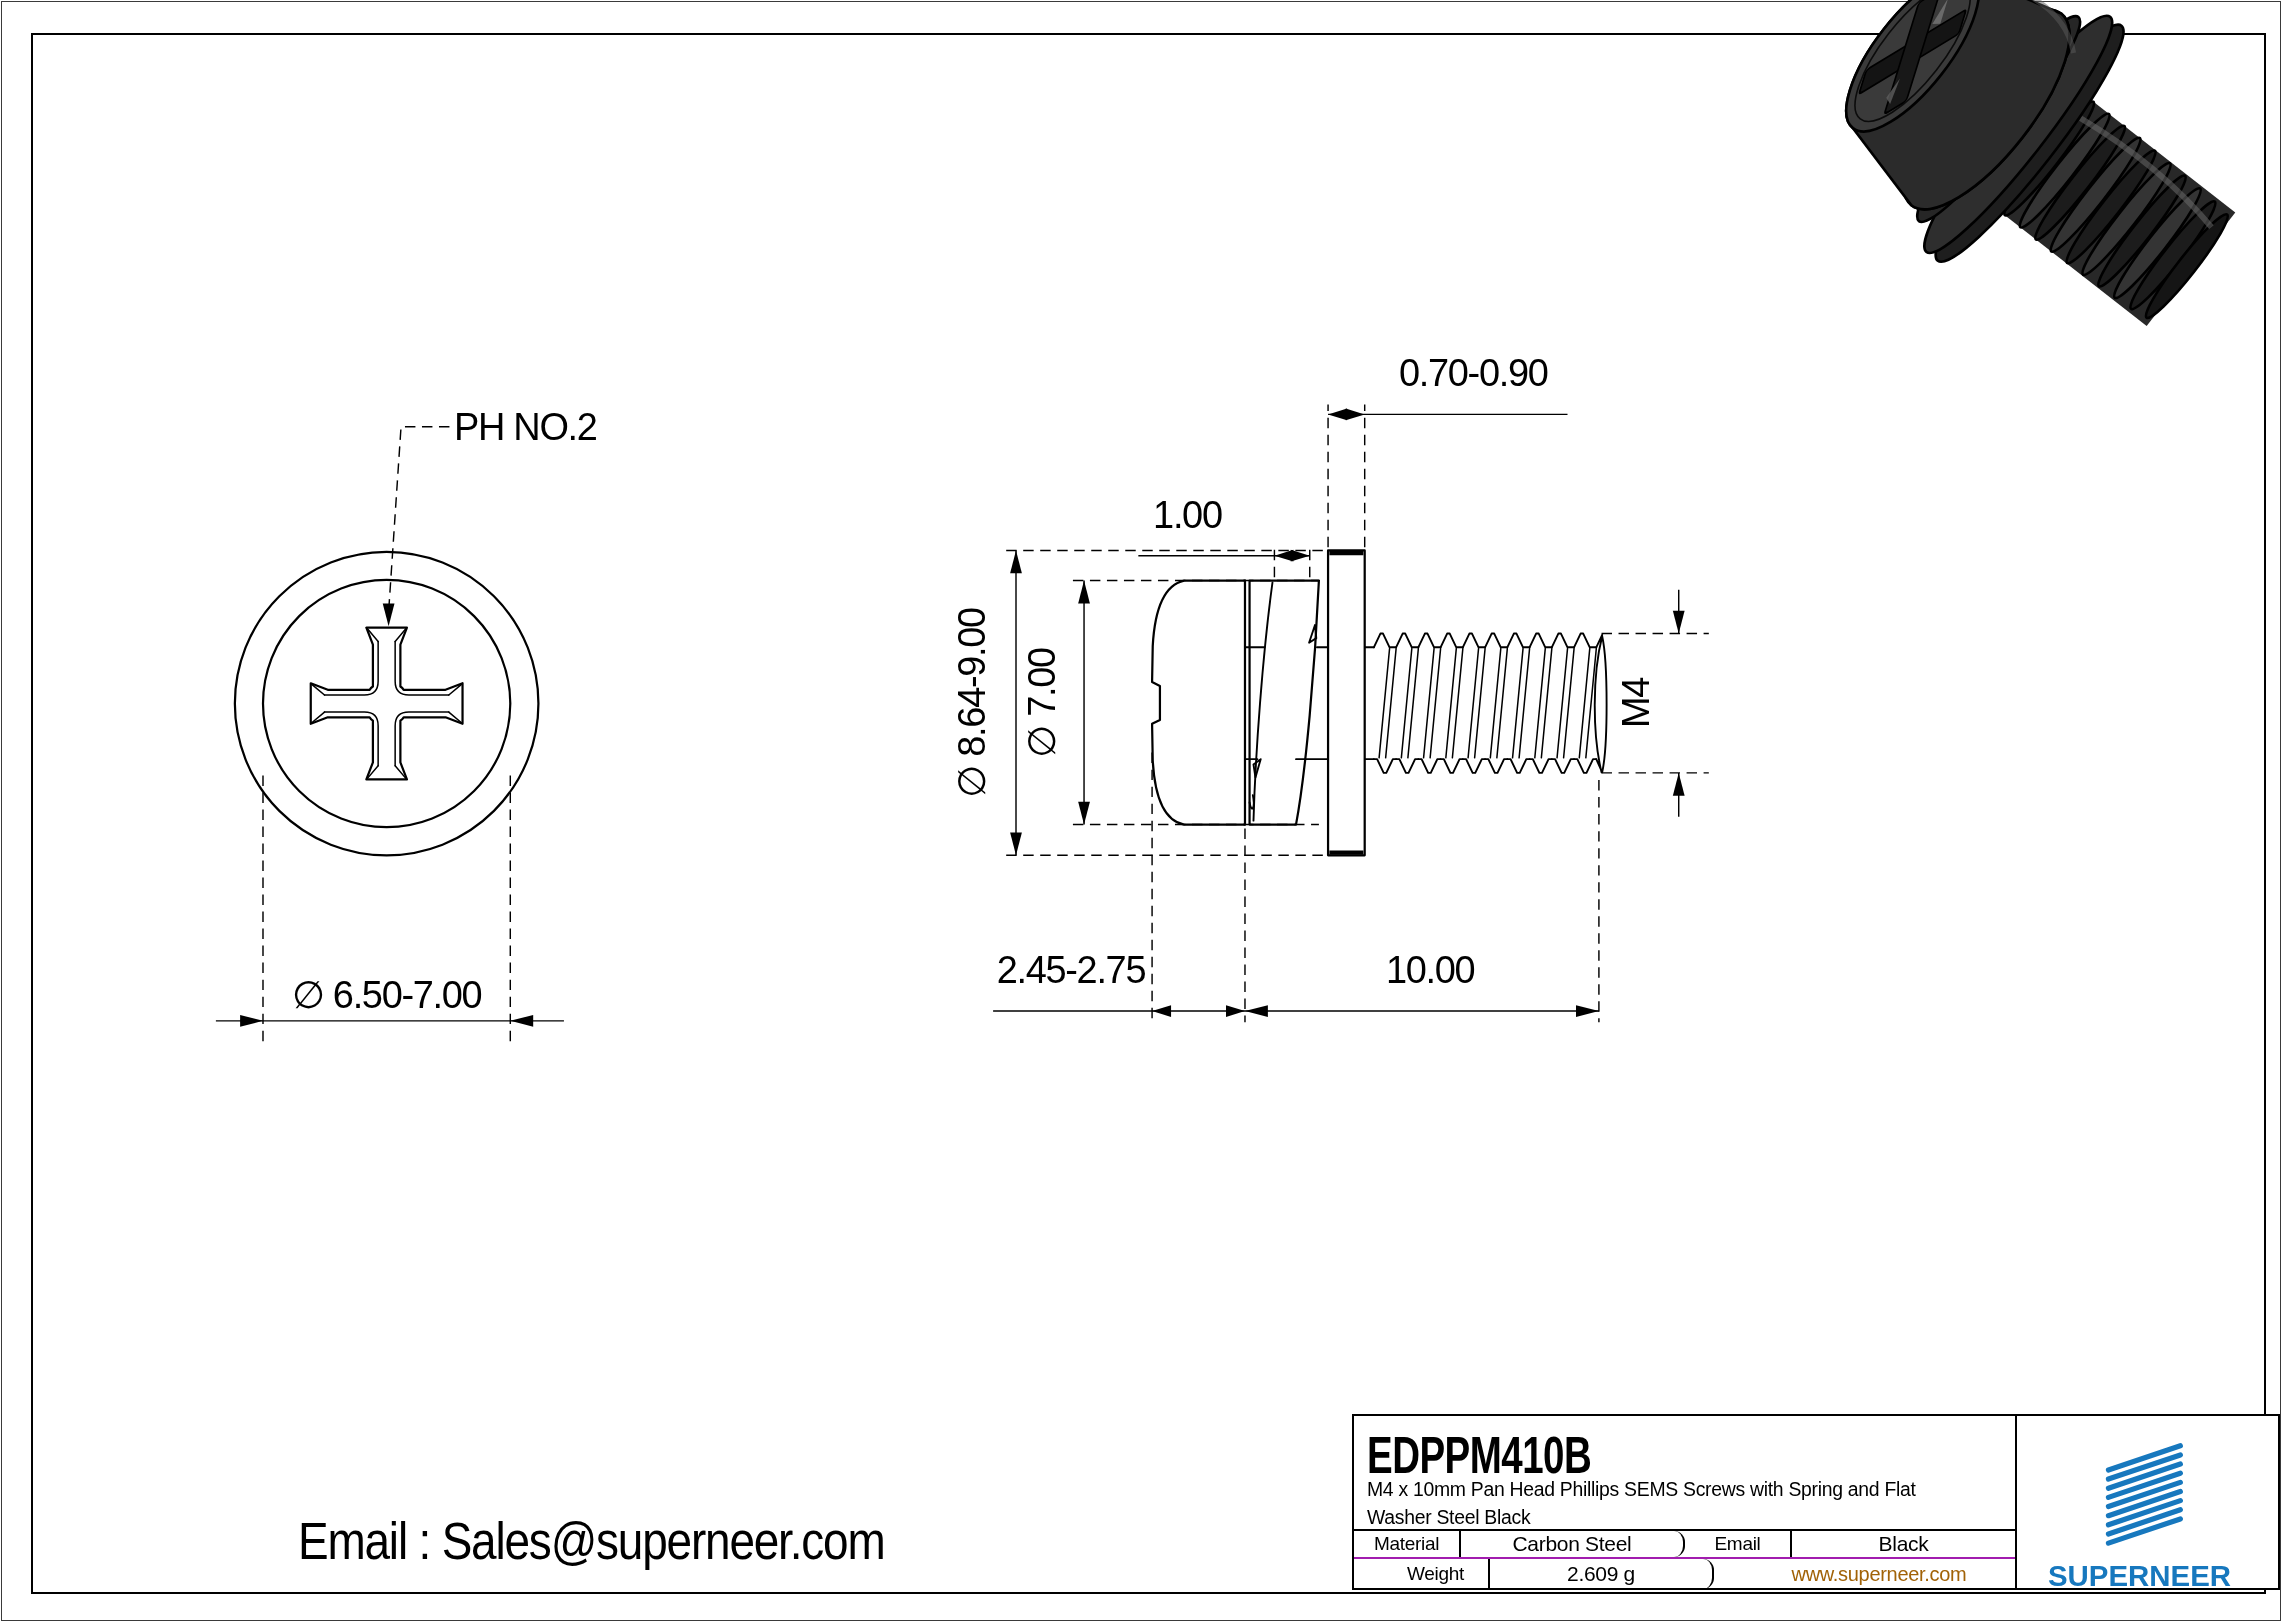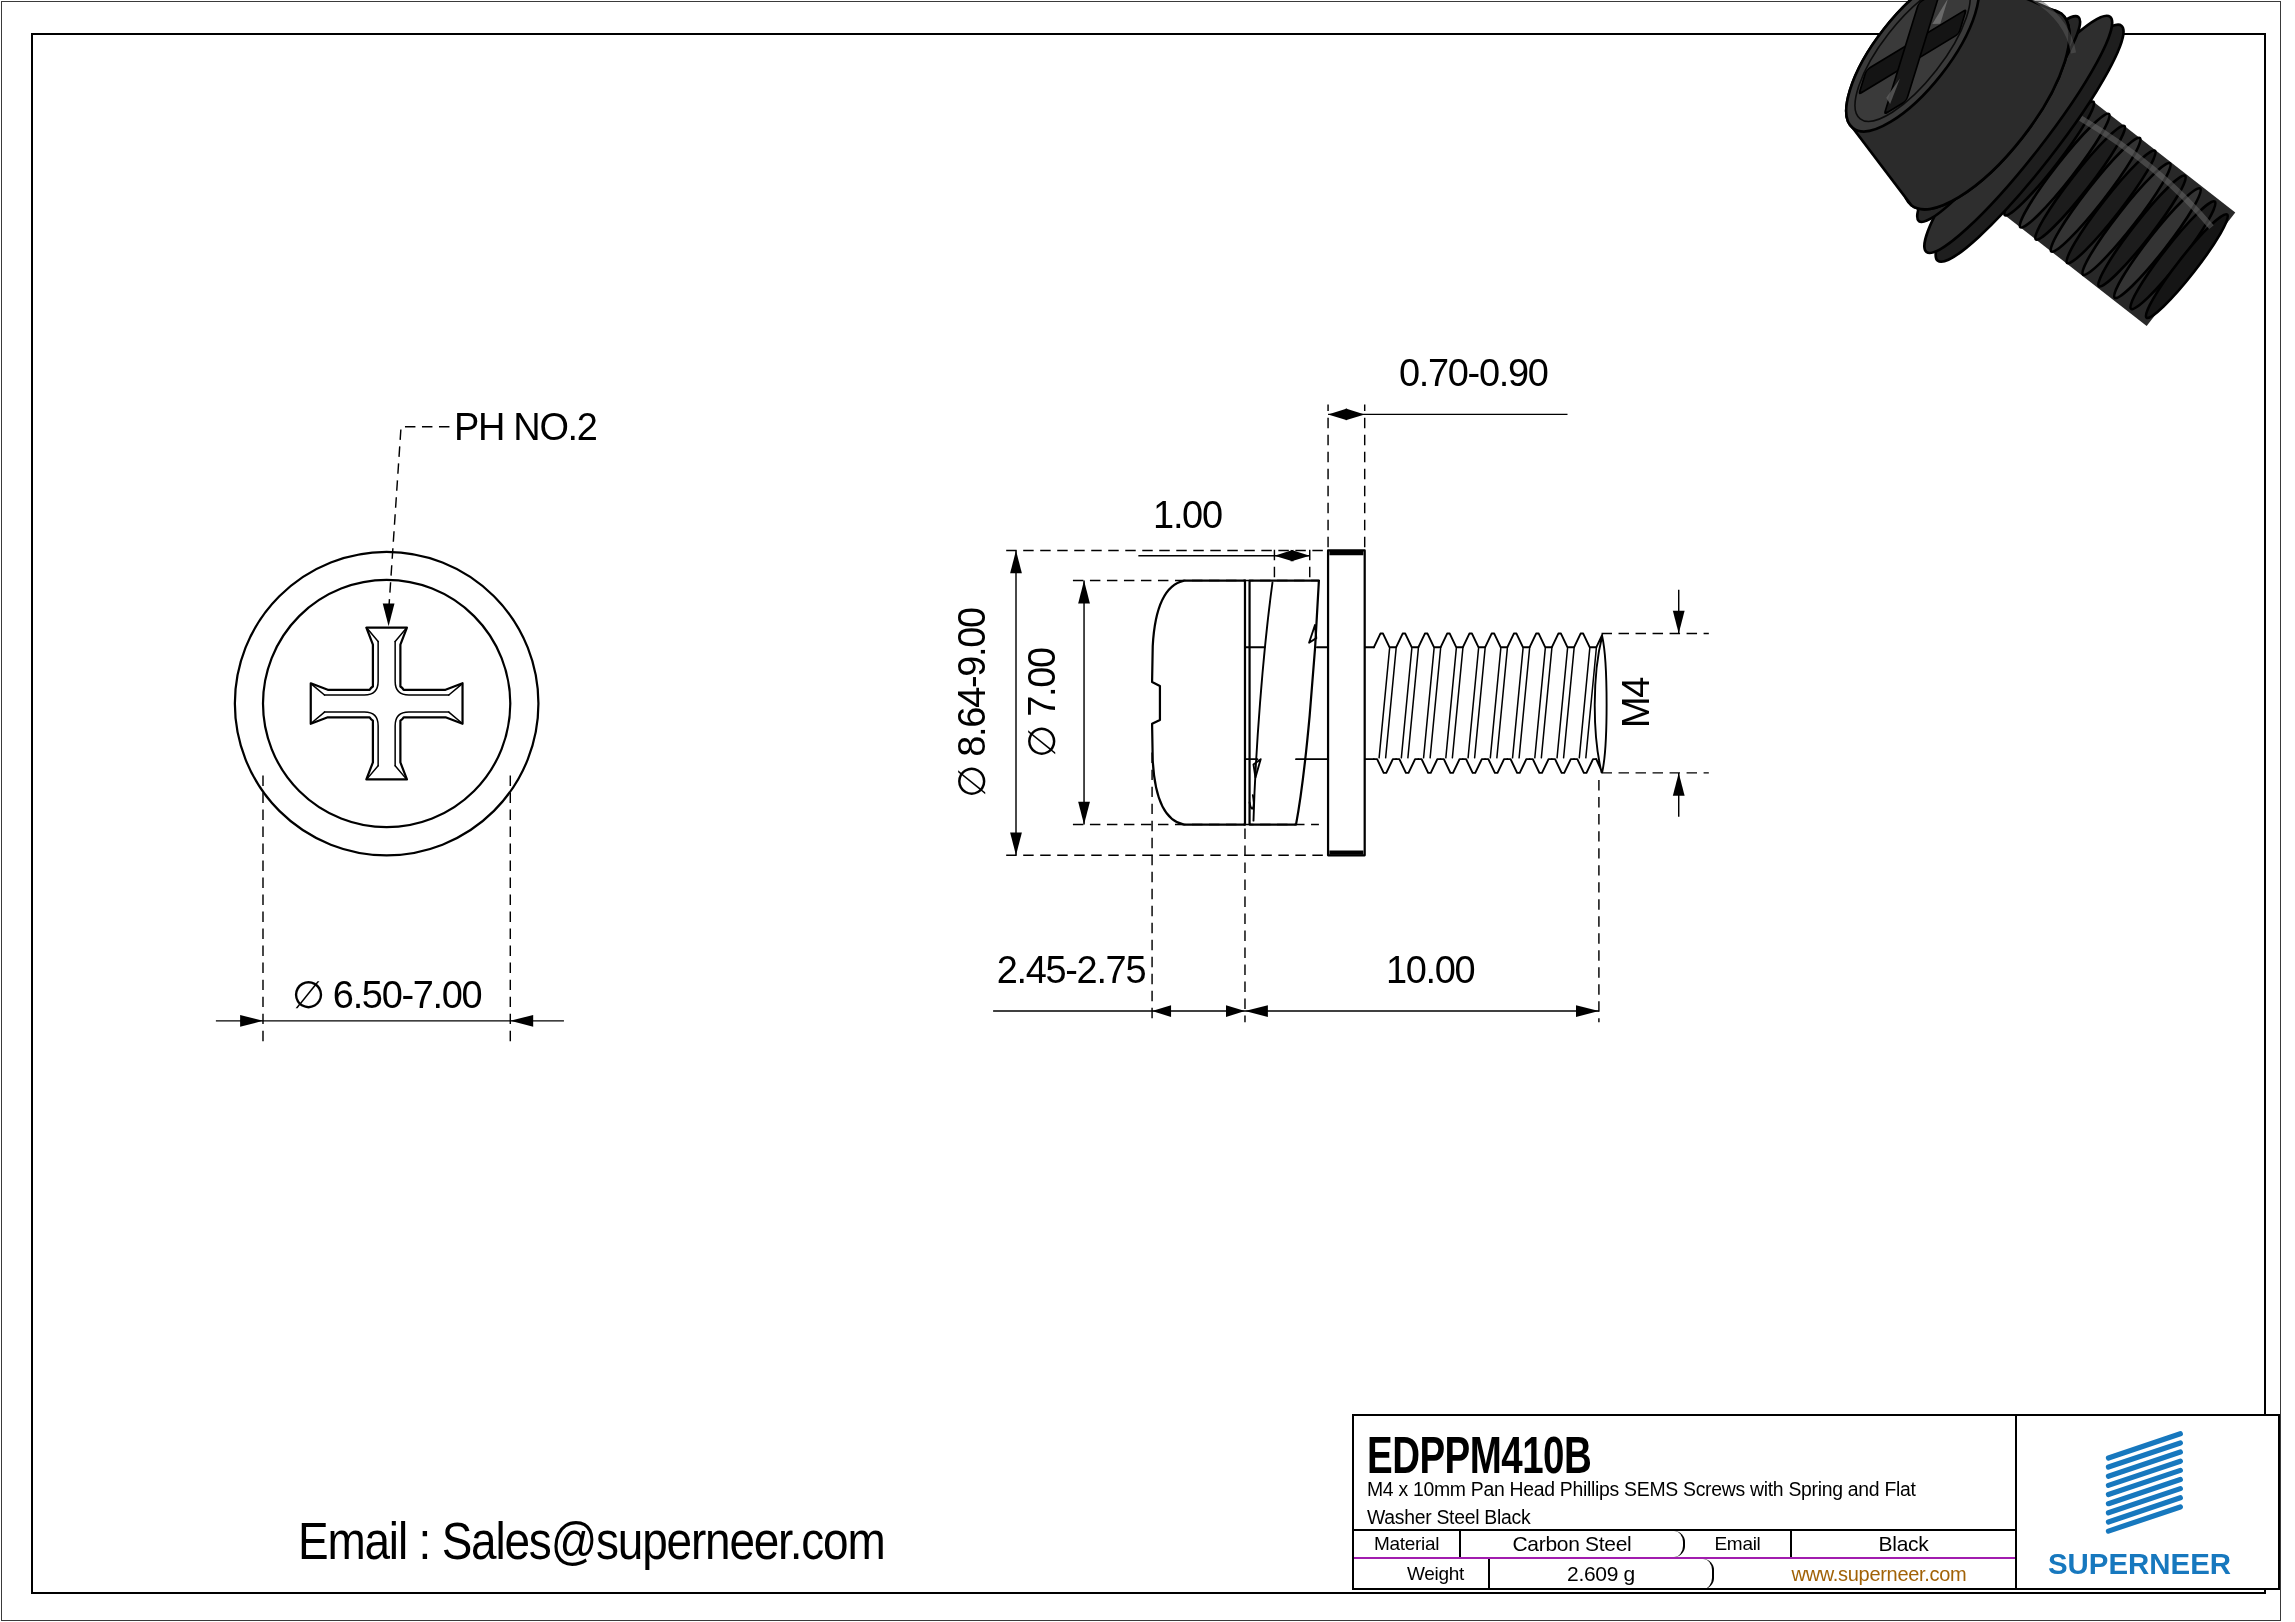--- a/index.html
+++ b/index.html
@@ -29,21 +29,21 @@
       transform:scaleX(0.74);transform-origin:left top;white-space:nowrap;}
   .desc{position:absolute;left:13px;width:638px;font-size:20px;letter-spacing:-0.3px;transform:scaleX(0.97);transform-origin:left top;white-space:nowrap;}
   .d1{top:62px;} .d2{top:90px;}
   .tb .row2{position:absolute;left:0;top:115px;width:100%;height:28px;border-bottom:2px solid #a21caf;box-sizing:border-box;display:flex;}
   .tb .row3{position:absolute;left:0;top:143px;width:100%;height:30px;display:flex;padding-left:29px;}
   .cell{display:flex;align-items:center;justify-content:center;box-sizing:border-box;height:100%;
         font-size:19px;letter-spacing:-0.3px;transform:scaleX(1);white-space:nowrap;}
   .cbr{border-right:2px solid #000;}
   .val{font-size:21px;border-radius:11px;}
   .link{color:#a16207;font-size:20px;}
-  .logo-cell{position:absolute;left:663px;top:0;width:245px;height:100%;}
+  .logo-cell{position:absolute;left:663px;top:12px;width:245px;height:100%;}
   .brand{position:absolute;left:0;top:131px;width:100%;text-align:center;color:#1778BE;
          font-size:30px;font-weight:bold;letter-spacing:0px;transform:scaleX(0.98);}
   .email{position:absolute;left:298px;top:1512px;font-size:51px;letter-spacing:-1.3px;
          transform:scaleX(0.9);transform-origin:left top;white-space:nowrap;}
 </style>
 </head>
 <body>
 
 <div class="sheet">
   <div class="outer-border"></div>

